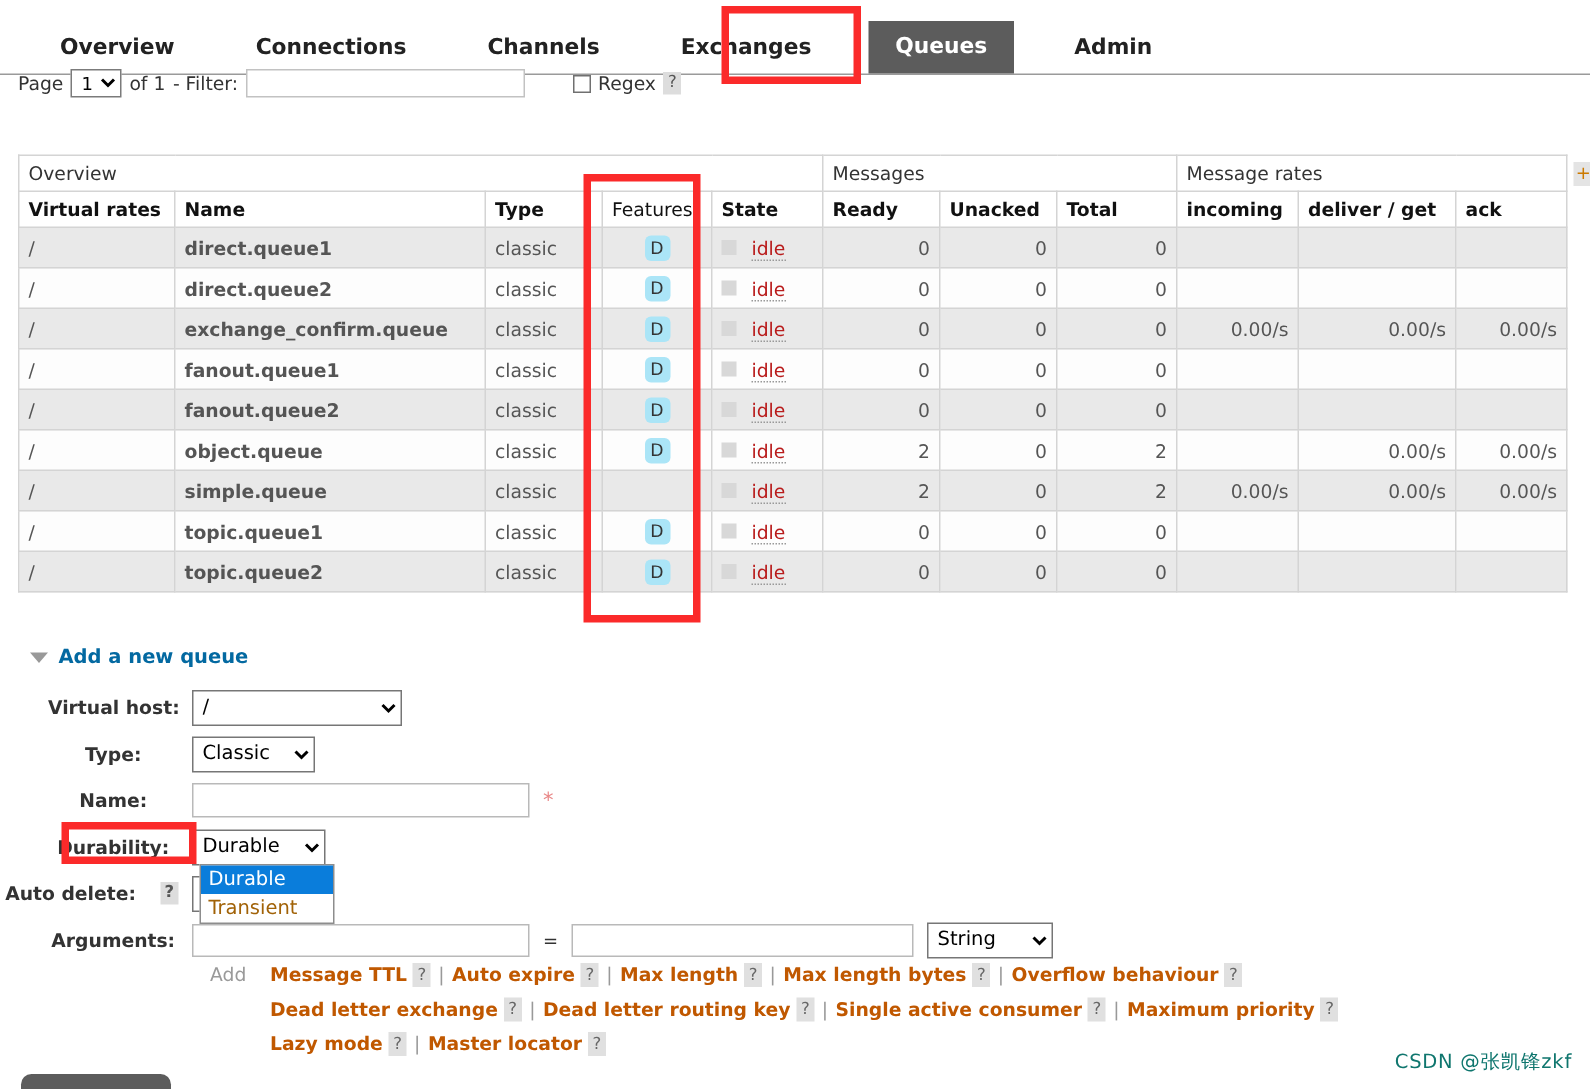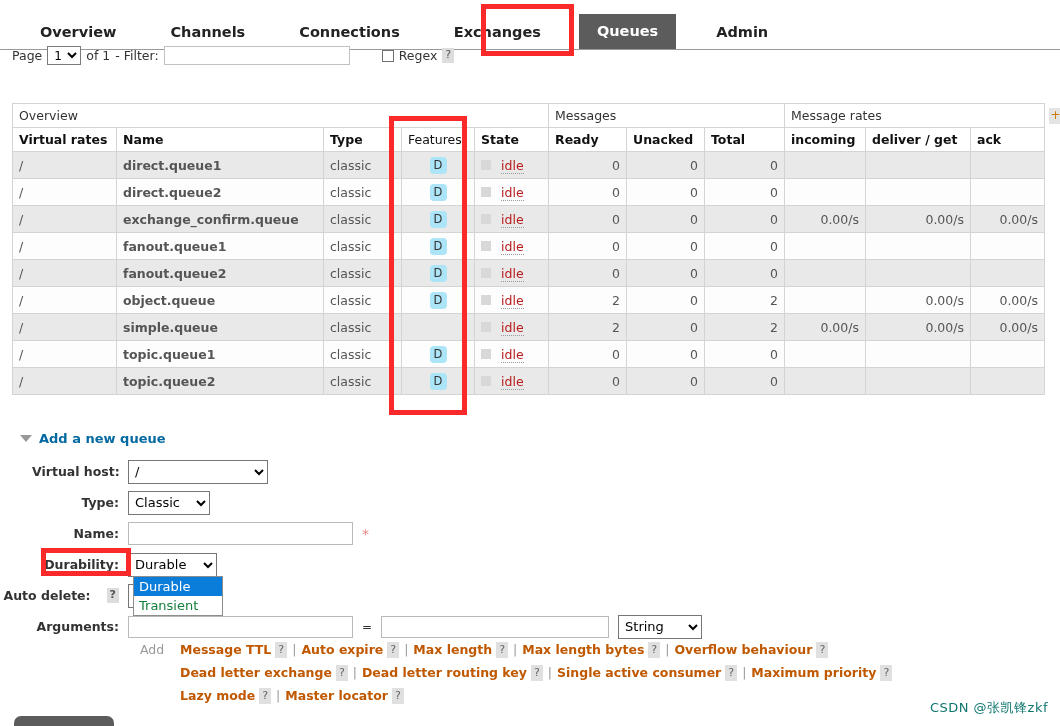--- a/index.html
+++ b/index.html
@@ -119,21 +119,21 @@
     display:flex; align-items:center; gap:7px; cursor:pointer;
   }
   .tri-down {
     width:0;height:0;border-left:6px solid transparent;border-right:6px solid transparent;
     border-top:7px solid #999;
   }
 
   #form-area { position:absolute; left:0; top:456px; width:1060px; }
   .frow { display:flex; align-items:center; height:31px; }
   .flabel {
-    width:128px; text-align:right; padding-right:9px;
+    width:128px; text-align:center; padding-right:9px;
     font-weight:bold; font-size:12.5px; color:#333;
     white-space:nowrap;
     padding-left:32px;
   }
   select.fsel {
     font-family:inherit; font-size:13px; height:24px;
     border:1px solid #767676; background:#fff; padding:1px 2px;
   }
   #vhost-select { width:140px; }
   #type-select { width:82px; }
@@ -145,21 +145,21 @@
   .arg-val { width:228px; height:22px; border:1px solid #b9b9b9; background:#fff; }
   .eq { margin:0 9px; color:#333; }
   #type-sel-str { width:84px; margin-left:9px; }
 
   
   #dur-dropdown {
     position:absolute; left:133px; top:576px; width:90px;
     border:1px solid #8d8d8d; background:#fff; z-index:40;
     font-size:13px;
   }
-  #dur-dropdown .opt { padding:1px 5px; height:19px; line-height:18px; cursor:pointer; color:#15803d;}
+  #dur-dropdown .opt { padding:1px 5px; height:19px; line-height:18px; cursor:pointer; color:#a16207;}
   #dur-dropdown .opt.sel { background:#0a7ddb; color:#fff; }
 
   
   #arg-links {
     position:absolute; left:140px; top:638px; width:915px;
     font-size:12.5px; line-height:23px;
   }
   #arg-links .addword { color:#9a9a9a; position:absolute; left:0px; top:0px; }
   #arg-links .links { margin-left:40px; }
   .arglink { font-weight:bold; color:#c05800; cursor:pointer; }
@@ -180,22 +180,22 @@
     position:absolute; right:12px; top:699px;
     color:#0f766e; font-size:13px; letter-spacing:0.5px;
   }
 </style>
 </head>
 <body>
 
 <div id="nav-wrap">
   <div id="main-nav">
       <div class="nav-tab">Overview</div>
+      <div class="nav-tab">Connections</div>
       <div class="nav-tab">Channels</div>
-      <div class="nav-tab">Connections</div>
       <div class="nav-tab">Exchanges</div>
       <div class="nav-tab active">Queues</div>
       <div class="nav-tab">Admin</div>
     </div>
 </div>
 <div class="redbox" style="left:481px; top:4px; width:93px; height:52px;"></div>
 
 <div id="filter-bar">
   <span class="lbl">Page</span>
   <select class="page-select" id="page-select"><option value="1">1</option></select>

